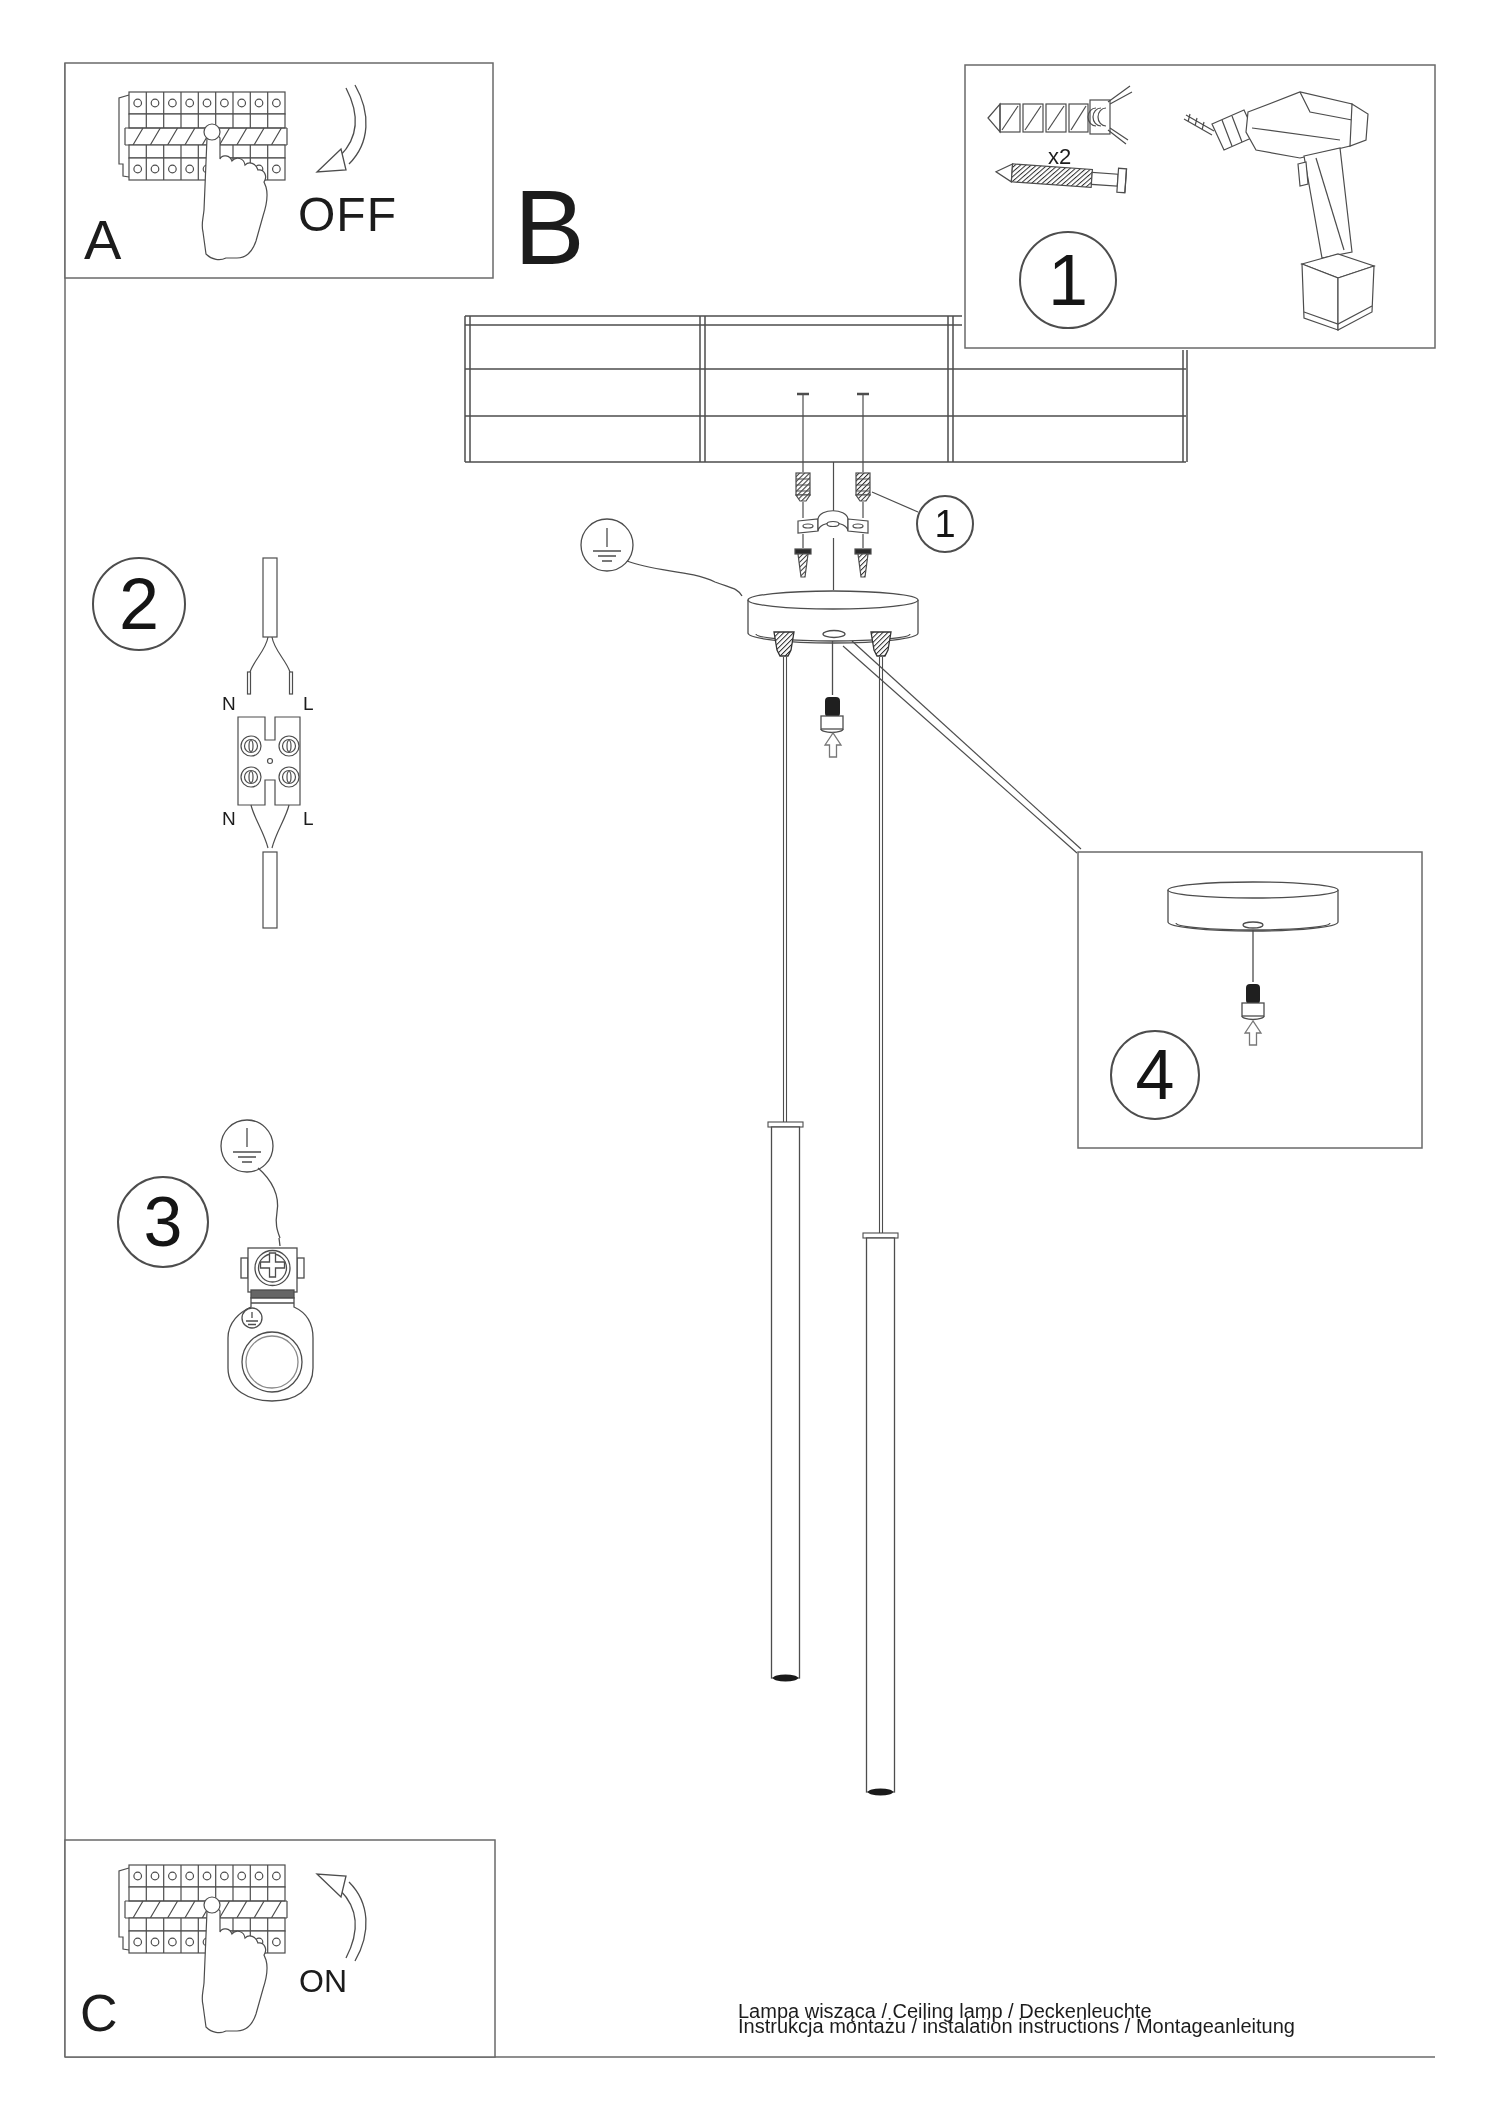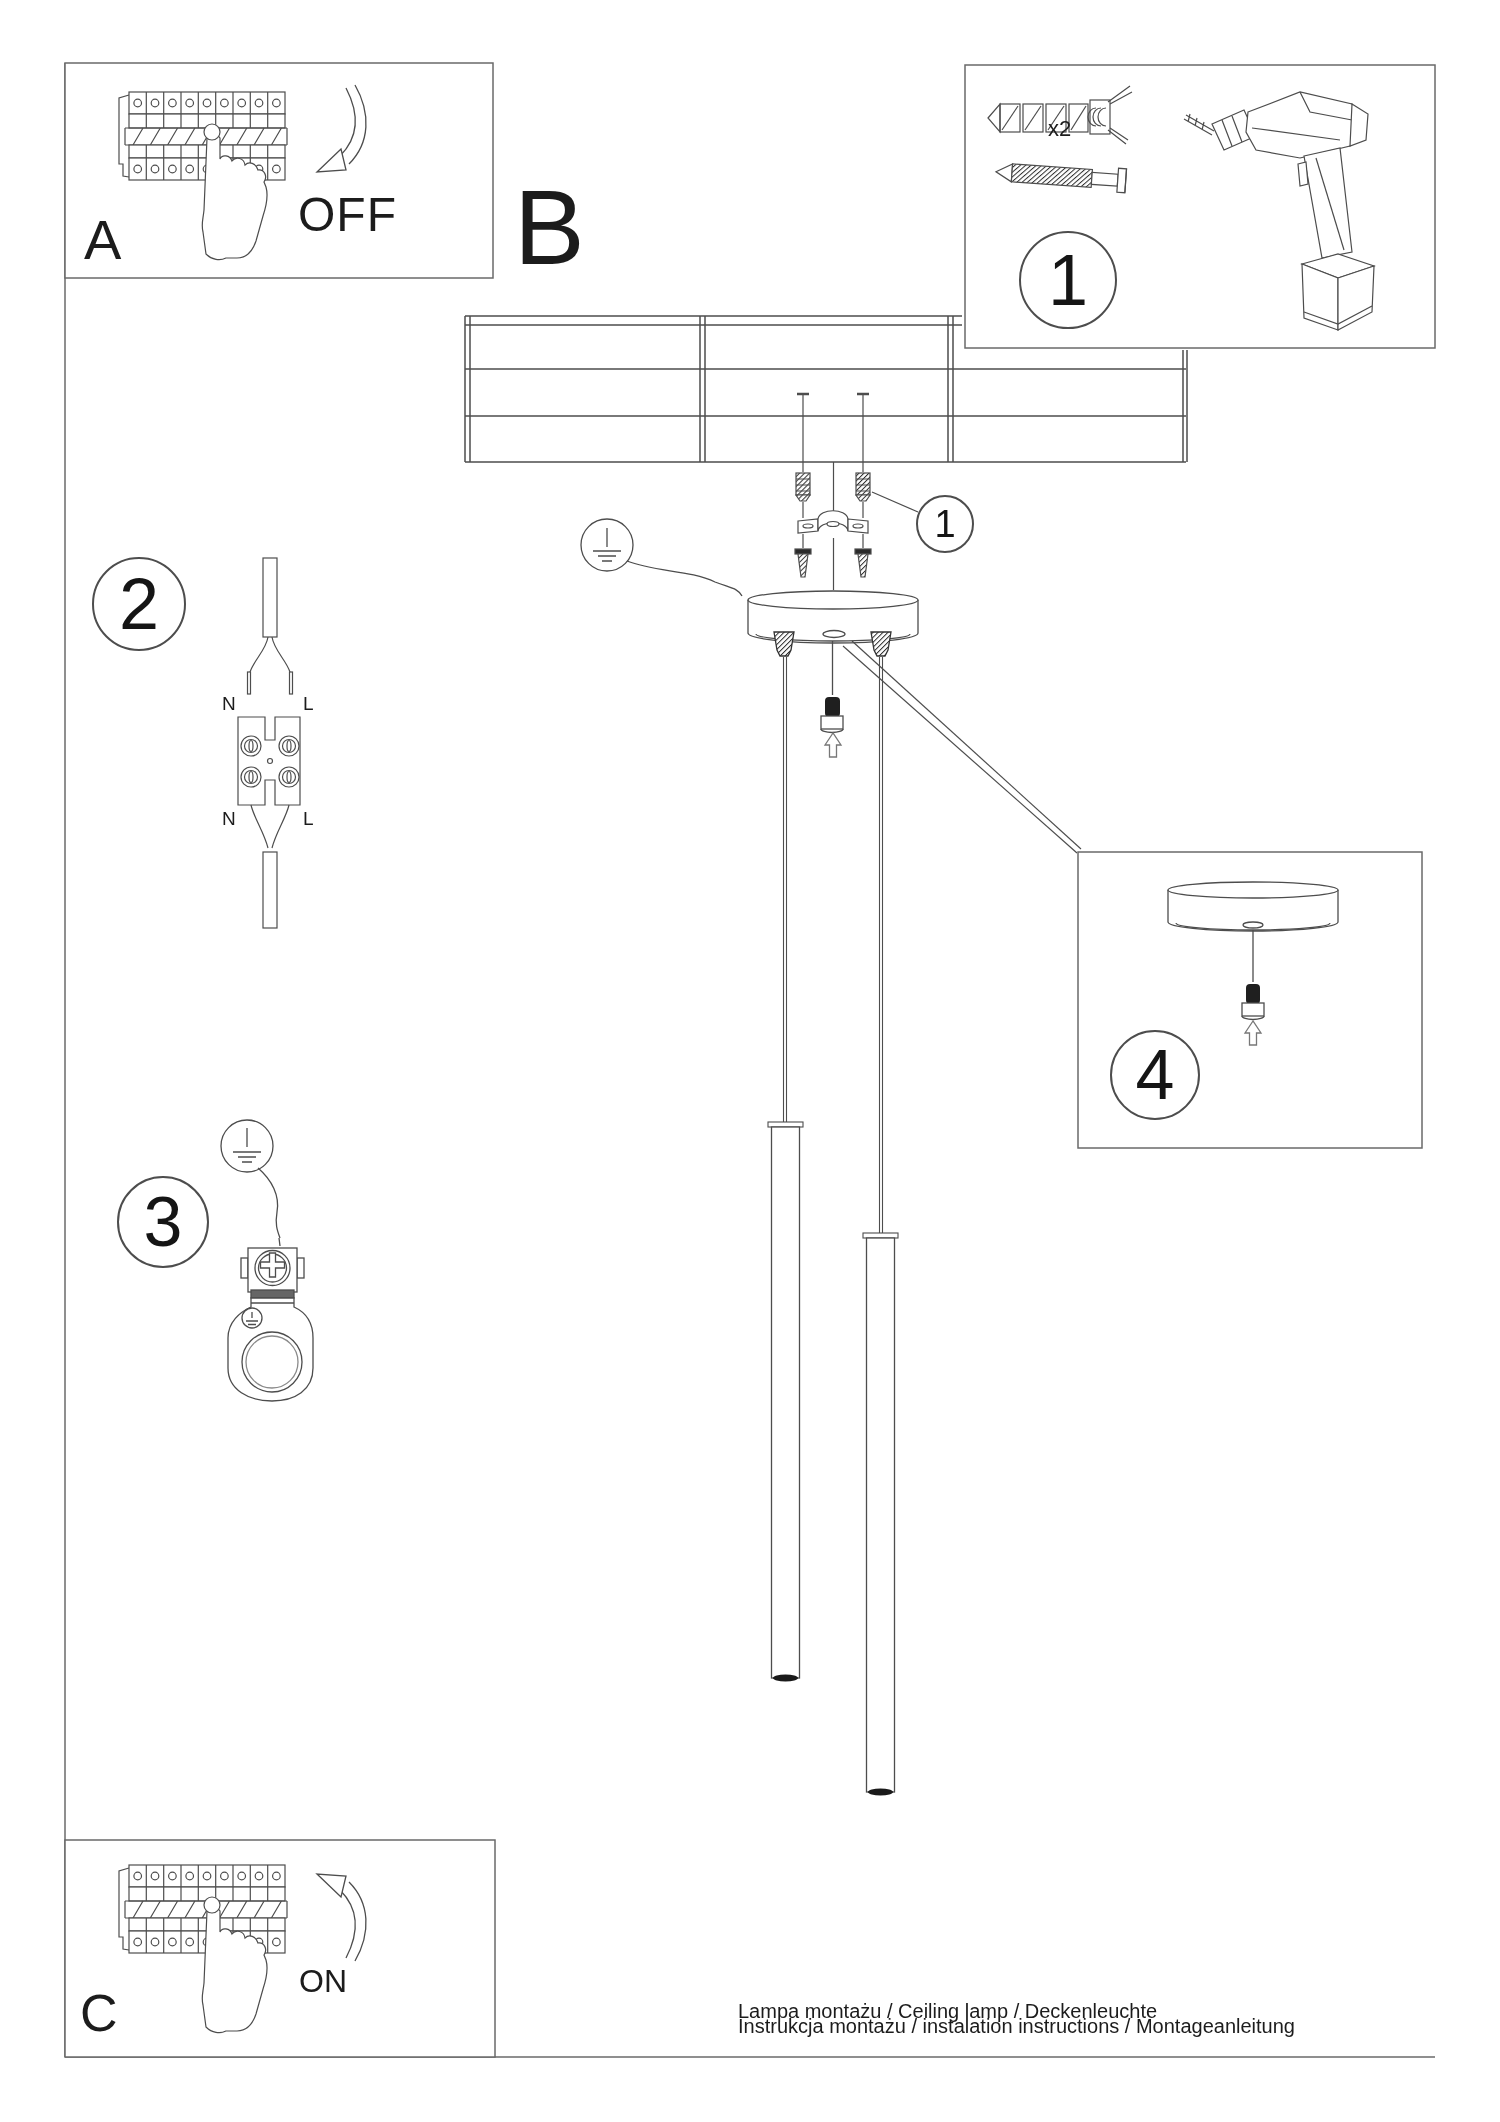--- a/index.html
+++ b/index.html
@@ -12,21 +12,21 @@
   .circle-num{
     position:absolute;border:2px solid #4d4d4d;border-radius:50%;background:#fff;
     display:flex;align-items:center;justify-content:center;z-index:3;color:#151515;
   }
   
   #label-a   {left:84px;  top:212px;  font-size:56px;}
   #label-off {left:298px; top:191px;  font-size:48px; letter-spacing:1px;}
   #label-b   {left:514px; top:174px;  font-size:106px;}
   #label-c   {left:80px;  top:1987px; font-size:52px;}
   #label-on  {left:299px; top:1965px; font-size:32px;}
-  #label-x2  {left:1048px;top:118px;  font-size:22px;}
+  #label-x2  {left:1048px;top:146px;  font-size:22px;}
   .nl{font-size:19px;}
   #n-top{left:222px;top:694px;} #l-top{left:303px;top:694px;}
   #n-bot{left:222px;top:809px;} #l-bot{left:303px;top:809px;}
   
   #c1-big  {left:1019px;top:231px; width:94px;height:94px;font-size:72px;}
   #c1-small{left:916px; top:495px; width:54px;height:54px;font-size:38px;}
   #c2      {left:92px;  top:557px; width:90px;height:90px;font-size:72px;}
   #c3      {left:117px; top:1176px;width:88px;height:88px;font-size:70px;}
   #c4      {left:1110px;top:1030px;width:86px;height:86px;font-size:70px;}
   
@@ -319,13 +319,13 @@
 <div class="txt nl" id="n-bot">N</div>
 <div class="txt nl" id="l-bot">L</div>
 
 <div class="circle-num" id="c1-big">1</div>
 <div class="circle-num" id="c1-small">1</div>
 <div class="circle-num" id="c2">2</div>
 <div class="circle-num" id="c3">3</div>
 <div class="circle-num" id="c4">4</div>
 
 <div class="txt" id="footer-line1">Instrukcja montażu / instalation instructions / Montageanleitung</div>
-<div class="txt" id="footer-line2">Lampa montażu / Ceiling lamp / Deckenleuchte</div>
+<div class="txt" id="footer-line2">Lampa wisząca / Ceiling lamp / Deckenleuchte</div>
 
 </body></html>

